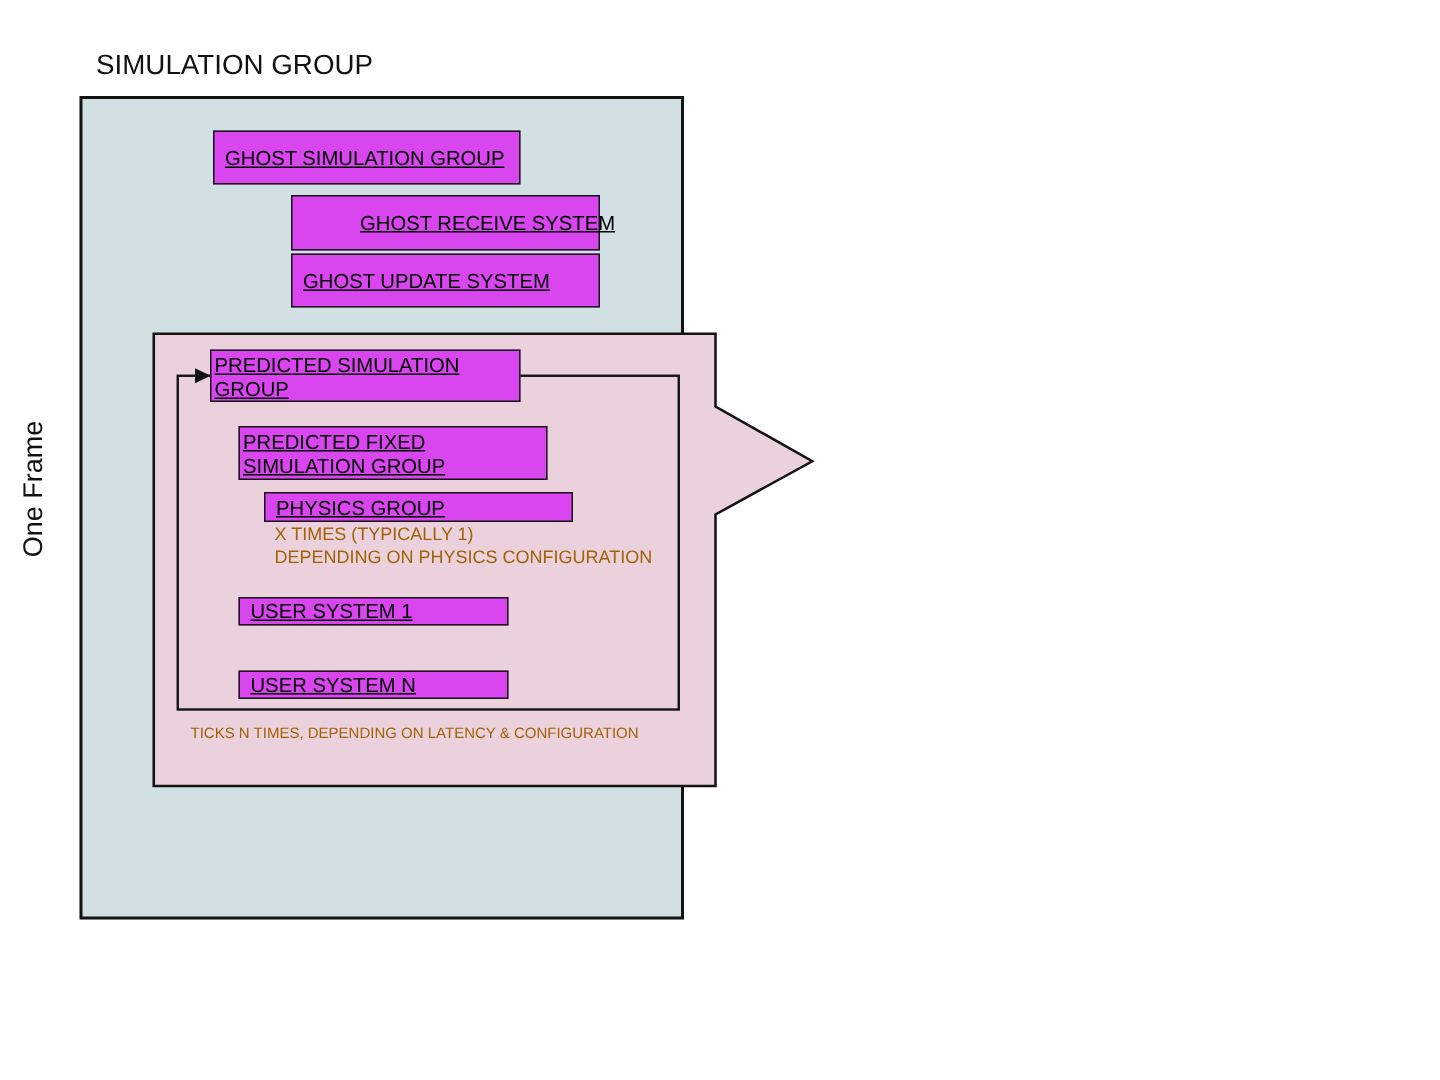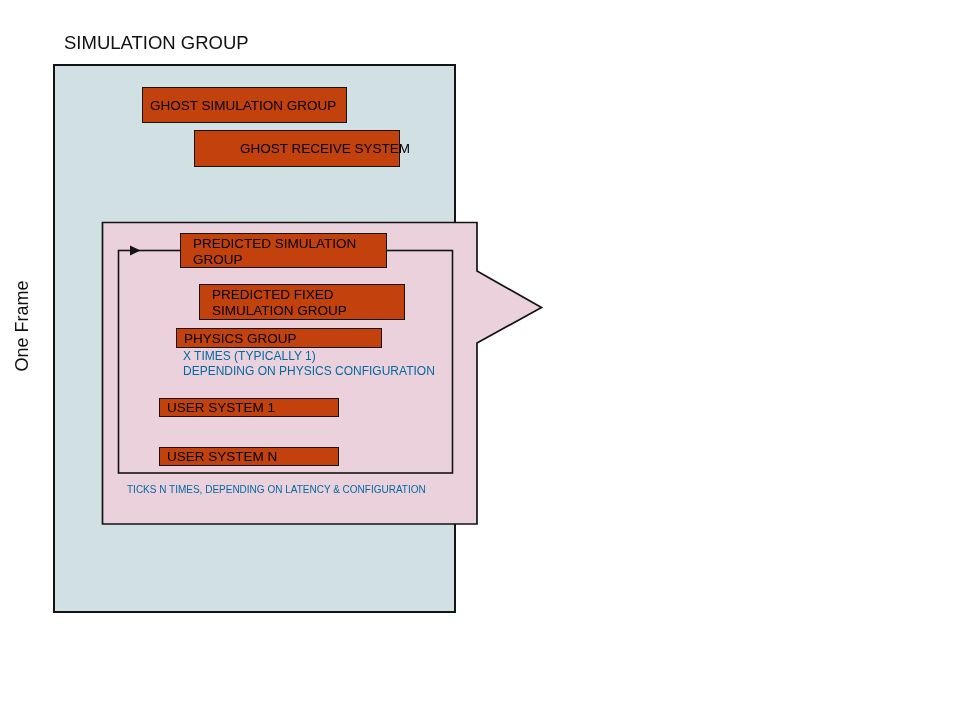--- a/index.html
+++ b/index.html
@@ -52,55 +52,55 @@
     position: absolute;
     left: 0; top: 0;
     width: 960px; height: 720px;
     z-index: 2;
     pointer-events: none;
   }
 
   
   .sys-box {
     position: absolute;
-    background: #c2410c;
+    background: #d946ef;
     border: 1.5px solid #141414;
     box-sizing: border-box;
     font-size: 13.5px;
     color: #000000;
     z-index: 3;
     white-space: nowrap;
+    text-decoration: underline;
   }
   .sys-box.single {
     display: flex;
     align-items: center;
     padding-left: 7px;
   }
   .sys-box.multi {
-    padding: 2px 0 0 12px;
+    padding: 2px 0 0 2px;
     line-height: 16px;
-    margin-left: 40px;
   }
   .sys-box.multi span { display: block; }
 
   #box-ghost-sim  { left: 142px; top: 87px;  width: 205px; height: 36px; }
   #box-ghost-recv { left: 194px; top: 130px; width: 206px; height: 37px; padding-left: 45px; }
   #box-ghost-upd  { left: 194px; top: 169px; width: 206px; height: 36px; }
 
   #box-predicted  { left: 140px; top: 233px; width: 207px; height: 35px; }
   #box-fixed      { left: 159px; top: 284px; width: 206px; height: 36px; }
   #box-physics    { left: 176px; top: 328px; width: 206px; height: 20px; }
 
   #box-user-1  { left: 159px; top: 398px; width: 180px; height: 19px; }
   #box-user-2  { left: 159px; top: 422px; width: 180px; height: 19px; }
   #box-user-n  { left: 159px; top: 447px; width: 180px; height: 19px; }
 
   .note {
     position: absolute;
-    color: #0369a1;
+    color: #a16207;
     z-index: 3;
     white-space: nowrap;
   }
   #physics-note { left: 183px; top: 349px; font-size: 12px; line-height: 15px; }
   #ticks-note   { left: 127px; top: 483px; font-size: 10px; line-height: 14px; }
 
   #title-label { left: 64px; top: 32px; }
   #prediction-loop-label { left: 566px; top: 282px; }
 </style>
 </head>
@@ -118,20 +118,23 @@
     <polygon points="102.5,222.5 477,222.5 477,271 541.5,307.5 477,343 477,524 102.5,524" stroke="#141414" stroke-width="1.7" stroke-linejoin="miter" fill="#ead1dc"></polygon>
     <rect x="118.5" y="250.5" width="334" height="222.5" fill="none" stroke="#141414" stroke-width="1.6"></rect>
     <polygon points="130,245.5 140.5,250.5 130,255.5" fill="#141414"></polygon>
   </svg>
 
   <div id="box-ghost-sim" class="sys-box single">
     <span>GHOST SIMULATION GROUP</span>
   </div>
   <div id="box-ghost-recv" class="sys-box single">
     <span>GHOST RECEIVE SYSTEM</span>
+  </div>
+  <div id="box-ghost-upd" class="sys-box single">
+    <span>GHOST UPDATE SYSTEM</span>
   </div>
 
   <div id="box-predicted" class="sys-box multi">
     <span>PREDICTED SIMULATION</span>
     <span>GROUP</span>
   </div>
 
   <div id="box-fixed" class="sys-box multi">
     <span>PREDICTED FIXED</span>
     <span>SIMULATION GROUP</span>

